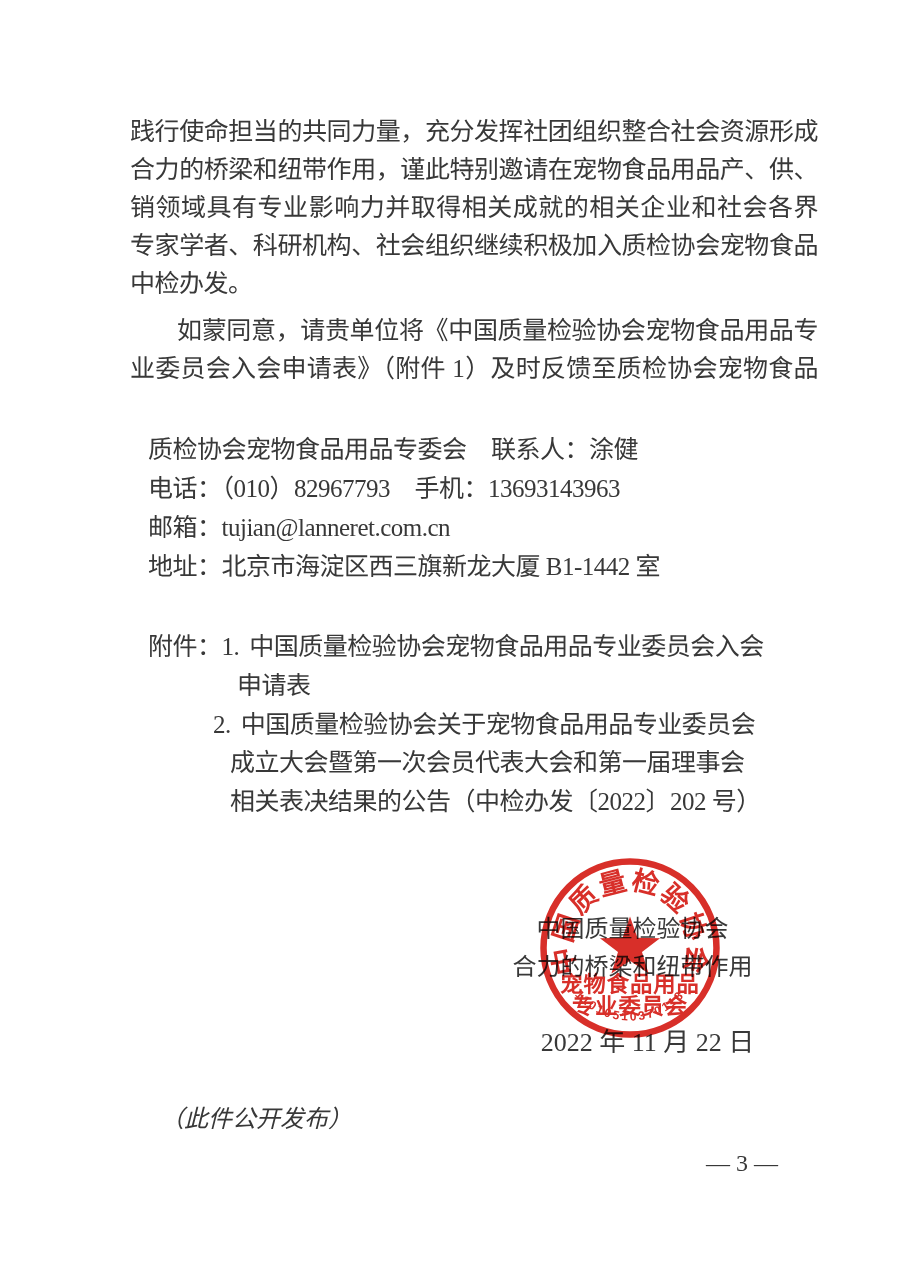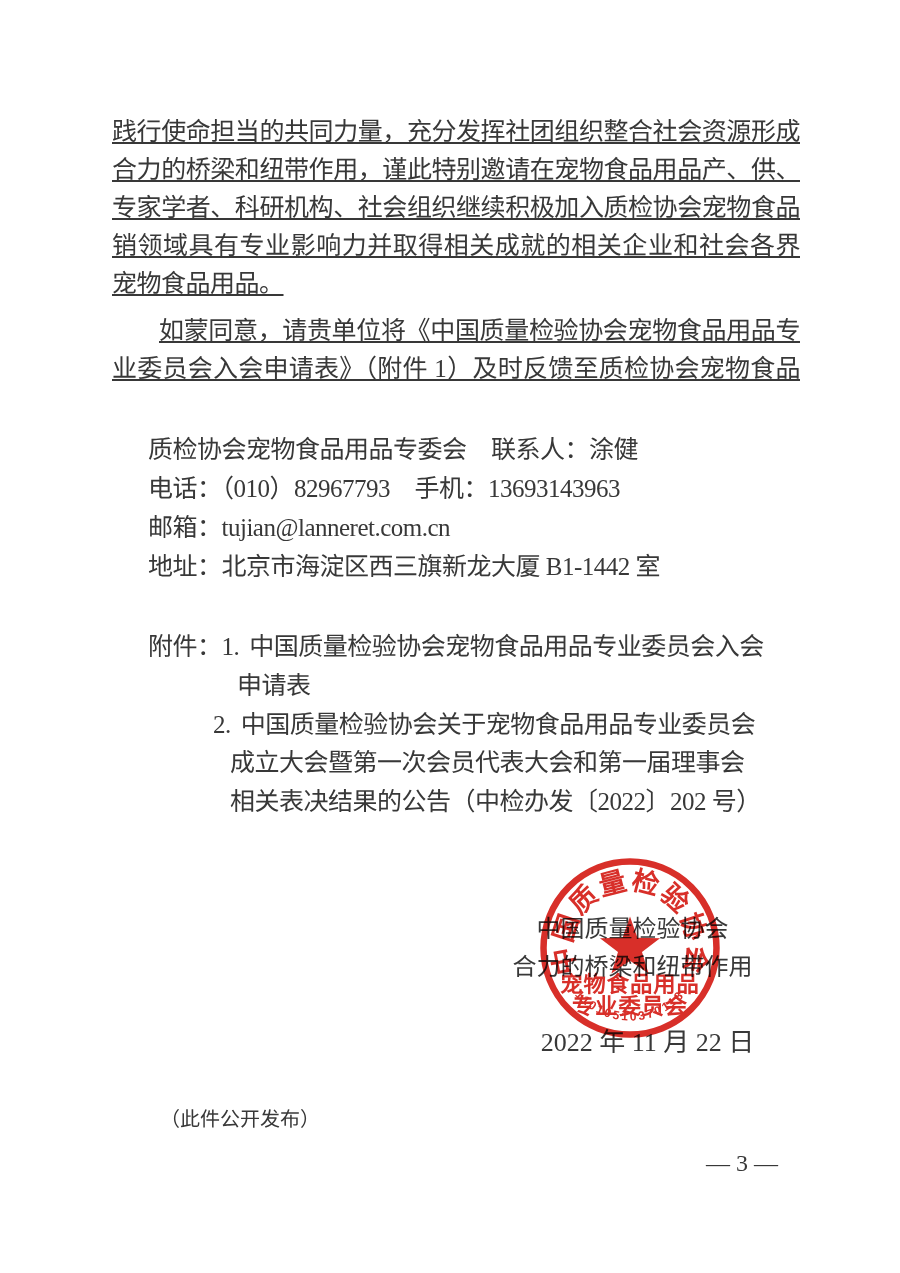--- a/index.html
+++ b/index.html
@@ -5,21 +5,21 @@
   html,body{margin:0;padding:0;background:#ffffff;}
   .page{
     position:relative;
     width:900px;height:1273px;
     background:#ffffff;
     overflow:hidden;
     font-family:"Liberation Serif","DejaVu Serif",serif;
     color:#383838;
   }
   
-  .block{position:absolute;left:112px;width:688px;text-decoration:underline;}
+  .block{position:absolute;left:130px;width:688px;}
   .line{
     height:38px;line-height:38px;
     font-size:25px;letter-spacing:-0.5px;
     white-space:nowrap;
   }
   .line.j{text-align:justify;text-align-last:justify;white-space:normal;overflow:hidden;}
   .line.indent{padding-left:47px;}
   
   .contact{position:absolute;left:148px;width:660px;}
   .contact .line{height:39px;line-height:39px;}
@@ -46,38 +46,38 @@
     width:186px;height:186px;
     mix-blend-mode:multiply;opacity:.95;
     font-family:"Liberation Sans","DejaVu Sans",sans-serif;
   }
   .seal .ring-text{font-size:29px;font-weight:bold;letter-spacing:2px;}
   .seal .serial-text{font-size:13px;font-weight:bold;letter-spacing:2.5px;}
   .seal .inner-text{font-size:24px;font-weight:bold;letter-spacing:1px;}
   
   .notice{
     position:absolute;left:160px;top:1103px;
-    font-size:20px;line-height:32px;white-space:nowrap;
+    font-size:24px;line-height:32px;white-space:nowrap;font-style:italic;
   }
   .pagenum{
     position:absolute;left:688px;top:1148px;width:90px;
     text-align:right;font-size:24px;line-height:30px;white-space:nowrap;
   }
 </style>
 </head>
 <body>
 
 <div class="page">
 
   <section class="block" style="top:113px">
     <div class="line j">践行使命担当的共同力量，充分发挥社团组织整合社会资源形成</div>
     <div class="line j">合力的桥梁和纽带作用，谨此特别邀请在宠物食品用品产、供、</div>
+    <div class="line j">销领域具有专业影响力并取得相关成就的相关企业和社会各界</div>
     <div class="line j">专家学者、科研机构、社会组织继续积极加入质检协会宠物食品</div>
-    <div class="line j">销领域具有专业影响力并取得相关成就的相关企业和社会各界</div>
-    <div class="line">宠物食品用品。</div>
+    <div class="line">中检办发。</div>
   </section>
 
   <section class="block" style="top:312px">
     <div class="line j indent">如蒙同意，请贵单位将《中国质量检验协会宠物食品用品专</div>
     <div class="line j">业委员会入会申请表》（附件 1）及时反馈至质检协会宠物食品用</div>
   </section>
 
   <section class="contact" style="top:430px">
     <div class="line">质检协会宠物食品用品专委会　联系人：涂健</div>
     <div class="line">电话：（010）82967793　手机：13693143963</div>

